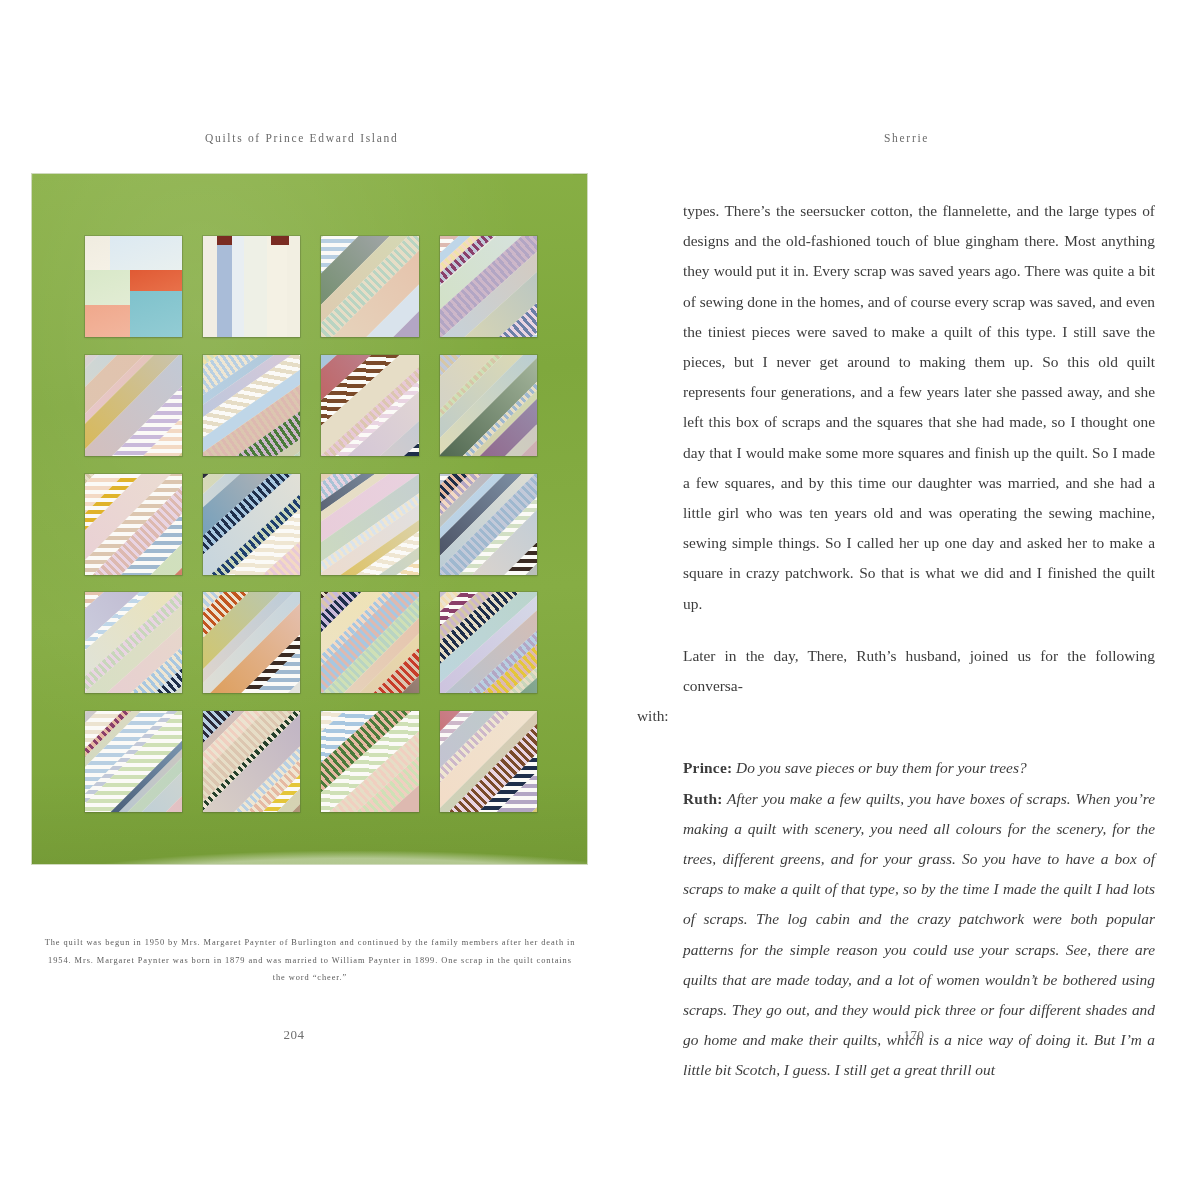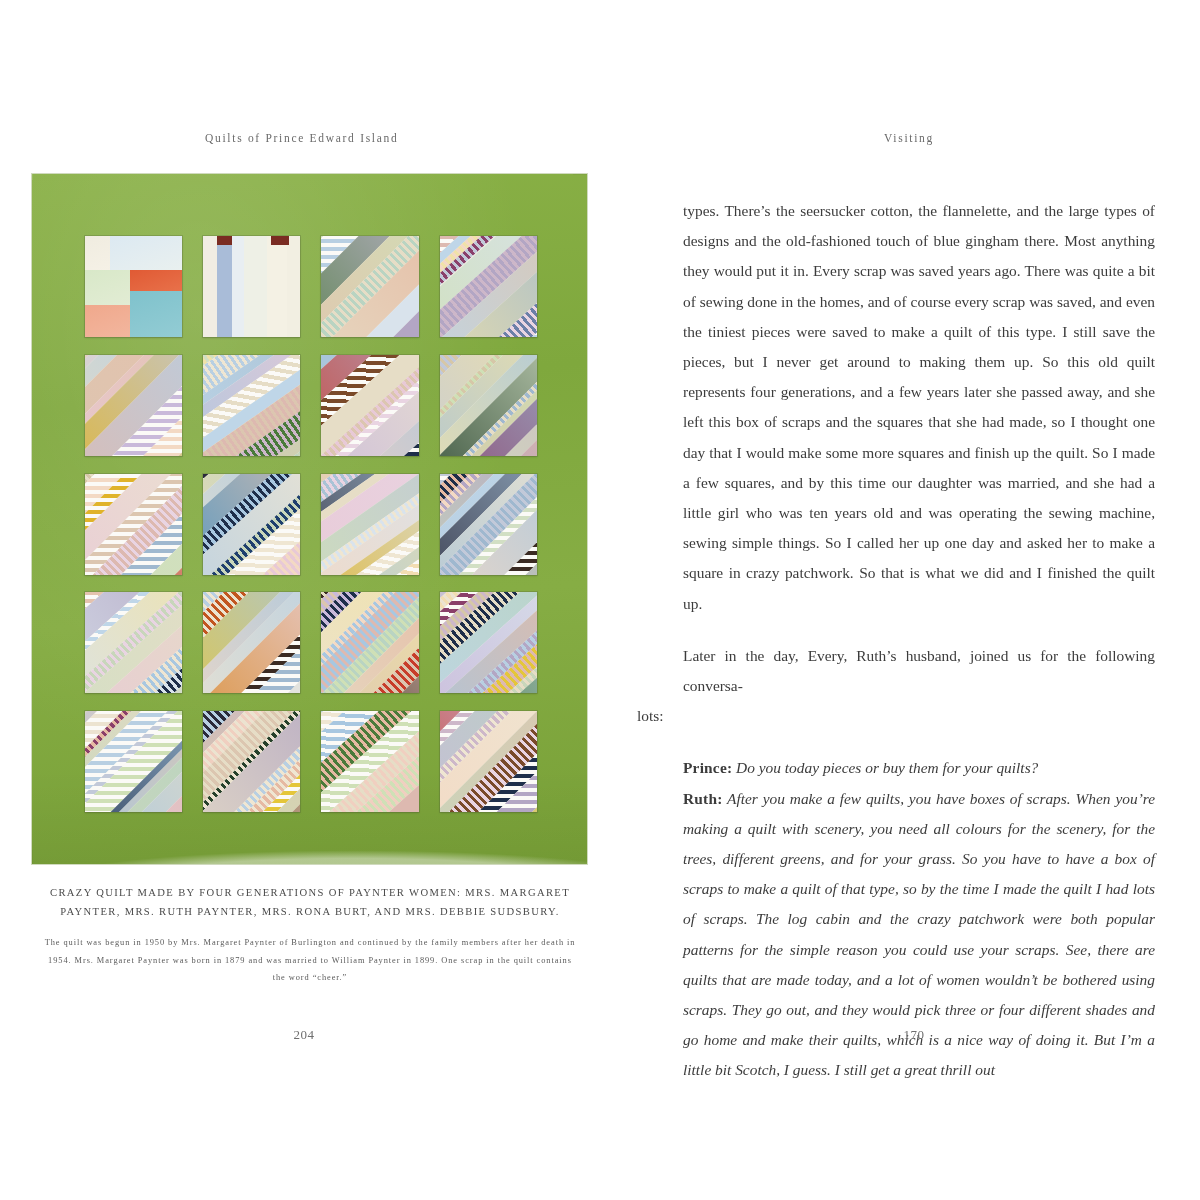--- a/index.html
+++ b/index.html
@@ -35,21 +35,21 @@
 
   
   .folio {
     position: absolute;
     font-size: 13px;
     color: #6e6e6e;
     letter-spacing: 0.5px;
     width: 60px;
     text-align: center;
   }
-  #folio-left  { left: 274px; top: 1027px; }
+  #folio-left  { left: 264px; top: 1027px; }
   #folio-right { left: 884px; top: 1027px; }
 
   
   #quilt-figure {
     position: absolute;
     left: 32px;
     top: 174px;
     width: 555px;
     height: 690px;
   }
@@ -169,21 +169,21 @@
     letter-spacing: 0.2px;
   }
   .gap { height: 22px; }
 </style>
 </head>
 <body>
 
 <div id="spread">
 
   <div class="runhead" id="runhead-left">Quilts of Prince Edward Island</div>
-  <div class="runhead" id="runhead-right">Visiting</div>
+  <div class="runhead" id="runhead-right">Sherrie</div>
 
   <div id="quilt-figure">
     <div id="quilt-photo">
       <div id="quilt-grid">
           <div class="quilt-block">
             <div class="strips" style="inset: 0px;">
               <i style="left: 0%; top: 0%; width: 26%; height: 34%; position: absolute; background: linear-gradient(160deg, rgb(240, 236, 224), rgb(245, 241, 230));"></i>
               <i style="left: 26%; top: 0%; width: 74%; height: 34%; position: absolute; background: linear-gradient(160deg, rgb(220, 233, 242), rgb(233, 240, 239));"></i>
               <i style="left: 0%; top: 34%; width: 46%; height: 34%; position: absolute; background: linear-gradient(160deg, rgb(216, 232, 200), rgb(226, 236, 212));"></i>
               <i style="left: 46%; top: 34%; width: 54%; height: 20%; position: absolute; background: linear-gradient(160deg, rgb(224, 90, 52), rgb(232, 113, 74));"></i>
@@ -498,31 +498,30 @@
               <i style="top: 72.7646%; height: 13.7782%; background: repeating-linear-gradient(45deg, rgb(179, 166, 196) 0px, rgb(179, 166, 196) 4px, rgba(255, 255, 255, 0.7) 4px, rgba(255, 255, 255, 0.7) 8px);"></i>
               <i style="top: 86.5428%; height: 7.65957%; background: linear-gradient(95deg, rgb(224, 179, 42), rgb(207, 224, 182));"></i>
               <i style="top: 94.2023%; height: 4.75198%; background: repeating-linear-gradient(90deg, rgb(159, 184, 207) 0px, rgb(159, 184, 207) 3px, rgb(191, 214, 232) 3px, rgb(191, 214, 232) 6px);"></i>
               <i style="top: 98.9543%; height: 10.5462%; background: linear-gradient(95deg, rgb(185, 212, 194), rgb(210, 223, 196));"></i>
             </div>
           </div>
         </div>
     </div>
   </div>
 
-  <div id="plate-caption">CRAZY QUILT MADE BY FOUR GENERATIONS OF PAYNTER WOMEN: MRS. MARGARET PAYNTER, MRS. RUTH PAYNTER, MRS. RONA BURT, AND MRS. DEBBIE SUDSBURY.</div>
 
   <div id="plate-note">The quilt was begun in 1950 by Mrs. Margaret Paynter of Burlington and continued by the family members after her death in 1954. Mrs. Margaret Paynter was born in 1879 and was married to William Paynter in 1899. One scrap in the quilt contains the word “cheer.”</div>
 
   <div class="folio" id="folio-left">204</div>
 
   <div id="text-column">
       <p class="body">types. There’s the seersucker cotton, the flannelette, and the large types of designs and the old-fashioned touch of blue gingham there. Most anything they would put it in. Every scrap was saved years ago. There was quite a bit of sewing done in the homes, and of course every scrap was saved, and even the tiniest pieces were saved to make a quilt of this type. I still save the pieces, but I never get around to making them up. So this old quilt represents four generations, and a few years later she passed away, and she left this box of scraps and the squares that she had made, so I thought one day that I would make some more squares and finish up the quilt. So I made a few squares, and by this time our daughter was married, and she had a little girl who was ten years old and was operating the sewing machine, sewing simple things. So I called her up one day and asked her to make a square in crazy patchwork. So that is what we did and I finished the quilt up.</p>
       <div class="gap"></div>
-      <p class="body">Later in the day, Every, Ruth’s husband, joined us for the following conversa-</p>
-      <p class="hang">lots:</p>
+      <p class="body">Later in the day, There, Ruth’s husband, joined us for the following conversa-</p>
+      <p class="hang">with:</p>
       <div class="gap"></div>
-      <p class="dialogue"><span class="speaker">Prince:</span><span> Do you today pieces or buy them for your quilts?</span></p>
+      <p class="dialogue"><span class="speaker">Prince:</span><span> Do you save pieces or buy them for your trees?</span></p>
       <p class="dialogue"><span class="speaker">Ruth:</span><span> After you make a few quilts, you have boxes of scraps. When you’re making a quilt with scenery, you need all colours for the scenery, for the trees, different greens, and for your grass. So you have to have a box of scraps to make a quilt of that type, so by the time I made the quilt I had lots of scraps. The log cabin and the crazy patchwork were both popular patterns for the simple reason you could use your scraps. See, there are quilts that are made today, and a lot of women wouldn’t be bothered using scraps. They go out, and they would pick three or four different shades and go home and make their quilts, which is a nice way of doing it. But I’m a little bit Scotch, I guess. I still get a great thrill out</span></p>
     </div>
 
   <div class="folio" id="folio-right">170</div>
 
 </div>
 
 </body></html>

